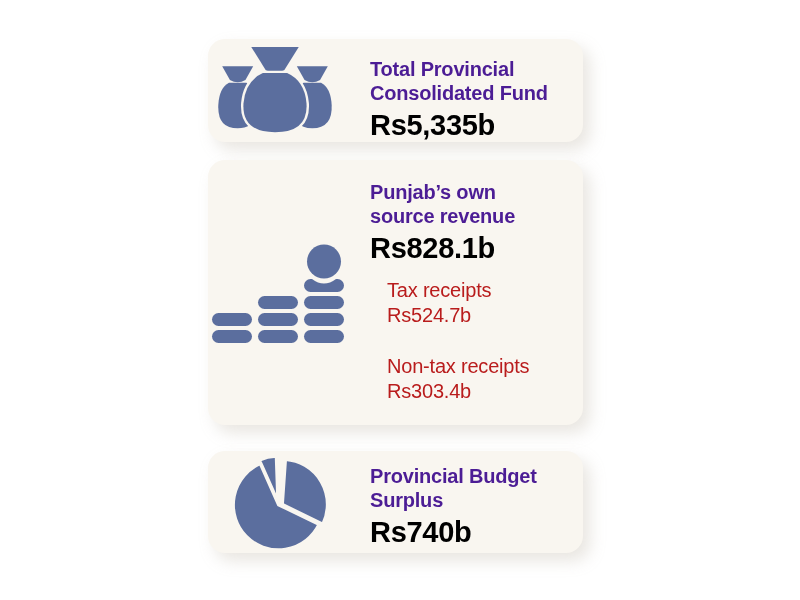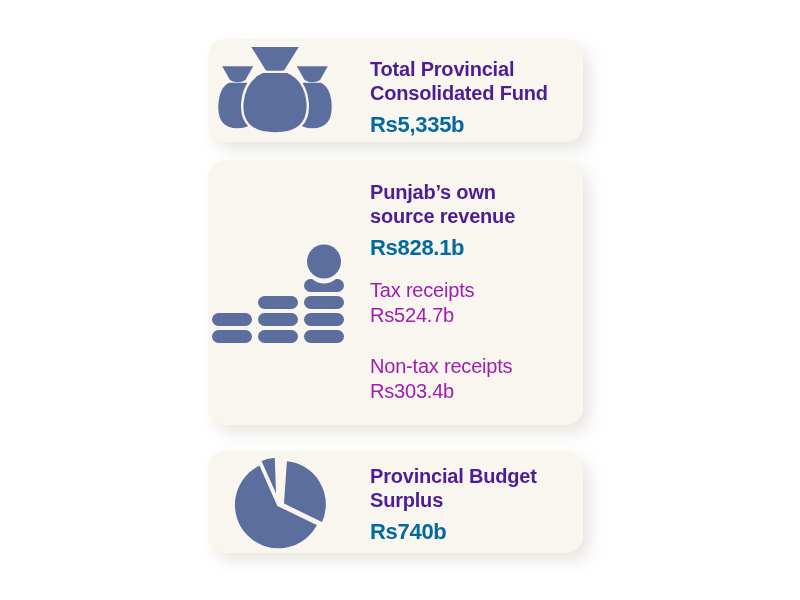--- a/index.html
+++ b/index.html
@@ -38,34 +38,35 @@
     margin: 0;
     font-size: 20px;
     line-height: 24px;
     font-weight: bold;
     color: #4c1d95;
     letter-spacing: -0.2px;
   }
   .title-line { display: block; }
   .big-value {
     margin-top: 4px;
-    font-size: 22px;
+    font-size: 29px;
     line-height: 32px;
     font-weight: bold;
-    color: #0369a1;
+    color: #000000;
     letter-spacing: -0.3px;
   }
   .sub-item { margin-top: 14px; }
   .sub-item + .sub-item { margin-top: 26px; }
   .sub-label, .sub-value {
     font-size: 20px;
     line-height: 25px;
     font-weight: normal;
-    color: #a21caf;
+    color: #b91c1c;
     letter-spacing: -0.2px;
+    margin-left: 17px;
   }
 </style>
 </head>
 <body>
 
 <div class="stage">
 
   <section class="card card1">
     <div class="icon-wrap bags-pos">
       <svg width="122" height="94" viewBox="0 0 125 97" xmlns="http://www.w3.org/2000/svg">

